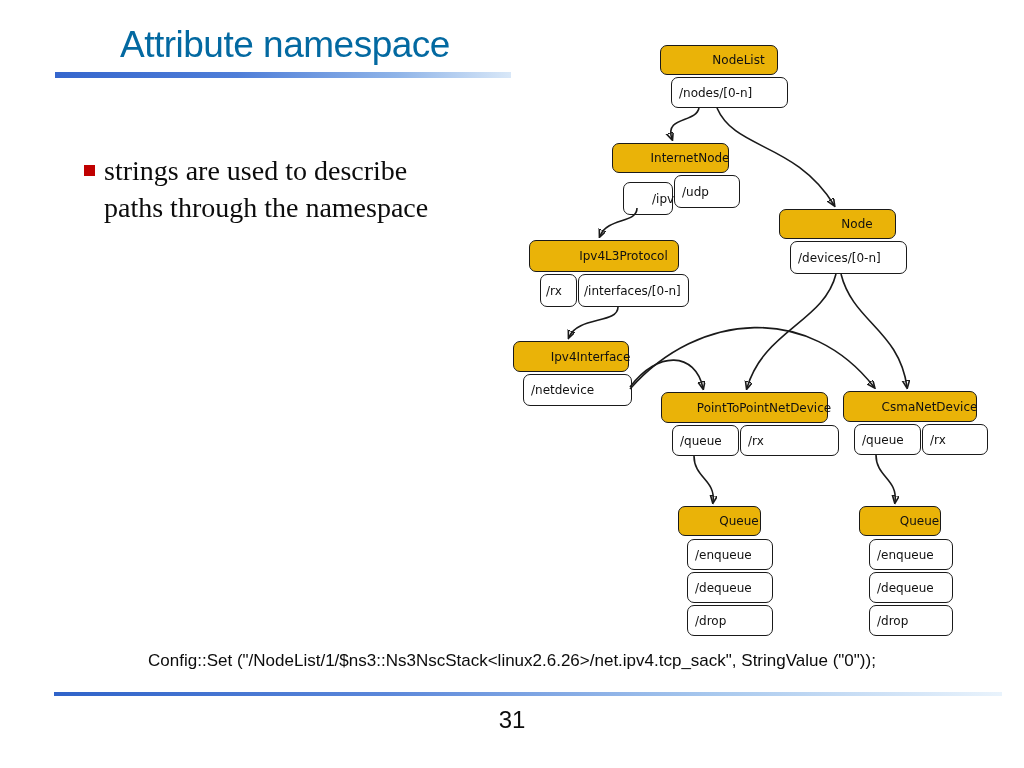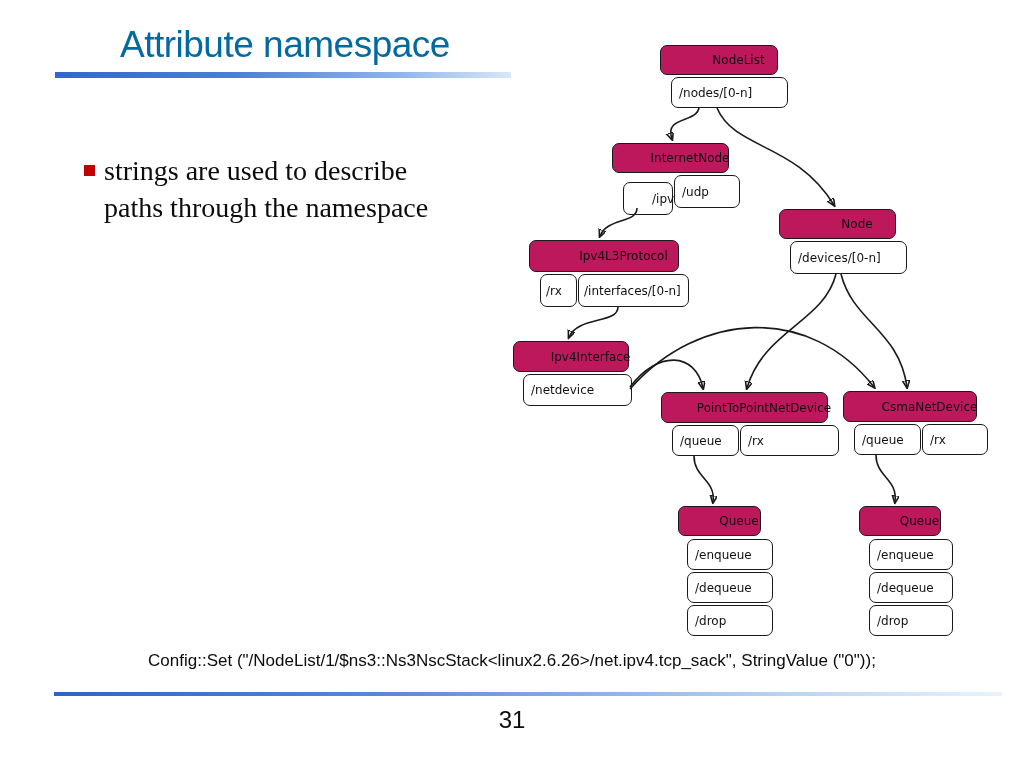--- a/index.html
+++ b/index.html
@@ -13,21 +13,21 @@
         background:linear-gradient(to right,#3566cd 0%,#4f7ed8 40%,#8fb4e8 75%,#d9e8f8 100%);}
 
   .bullet-row{position:absolute;left:84px;top:152px;width:352px;font-family:Liberation Serif, serif;}
   .bullet-sq{position:absolute;left:0;top:13px;width:11px;height:11px;background:#c00000;}
   .bullet-text{margin-left:20px;font-size:28px;line-height:37px;color:#0c0c0c;}
 
   
   .nhead,.ncell{position:absolute;box-sizing:border-box;border:1.6px solid #1a1a1a;
         border-radius:7px;font-family:"DejaVu Sans", sans-serif;font-size:12px;
         display:flex;align-items:center;background:#fff;z-index:1;}
-  .nhead{background:#be185d;justify-content:center;padding-left:39px;}
+  .nhead{background:#eab308;justify-content:center;padding-left:39px;}
   .ncell{justify-content:flex-start;padding-left:7px;margin-left:11px;}
 
   .arrows{position:absolute;left:0;top:0;width:1024px;height:768px;
           pointer-events:none;z-index:2;}
   .arrows path{fill:none;stroke:#1a1a1a;stroke-width:1.6px;}
 
   .code-line{position:absolute;left:0;top:651px;width:1024px;text-align:center;
         font-size:17px;color:#0c0c0c;}
   .footer-rule{position:absolute;left:54px;top:692px;width:948px;height:4px;
         background:linear-gradient(to right,#2f63c9 0%,#5b87da 35%,#a9c9ee 70%,#e9f3fc 100%);}

